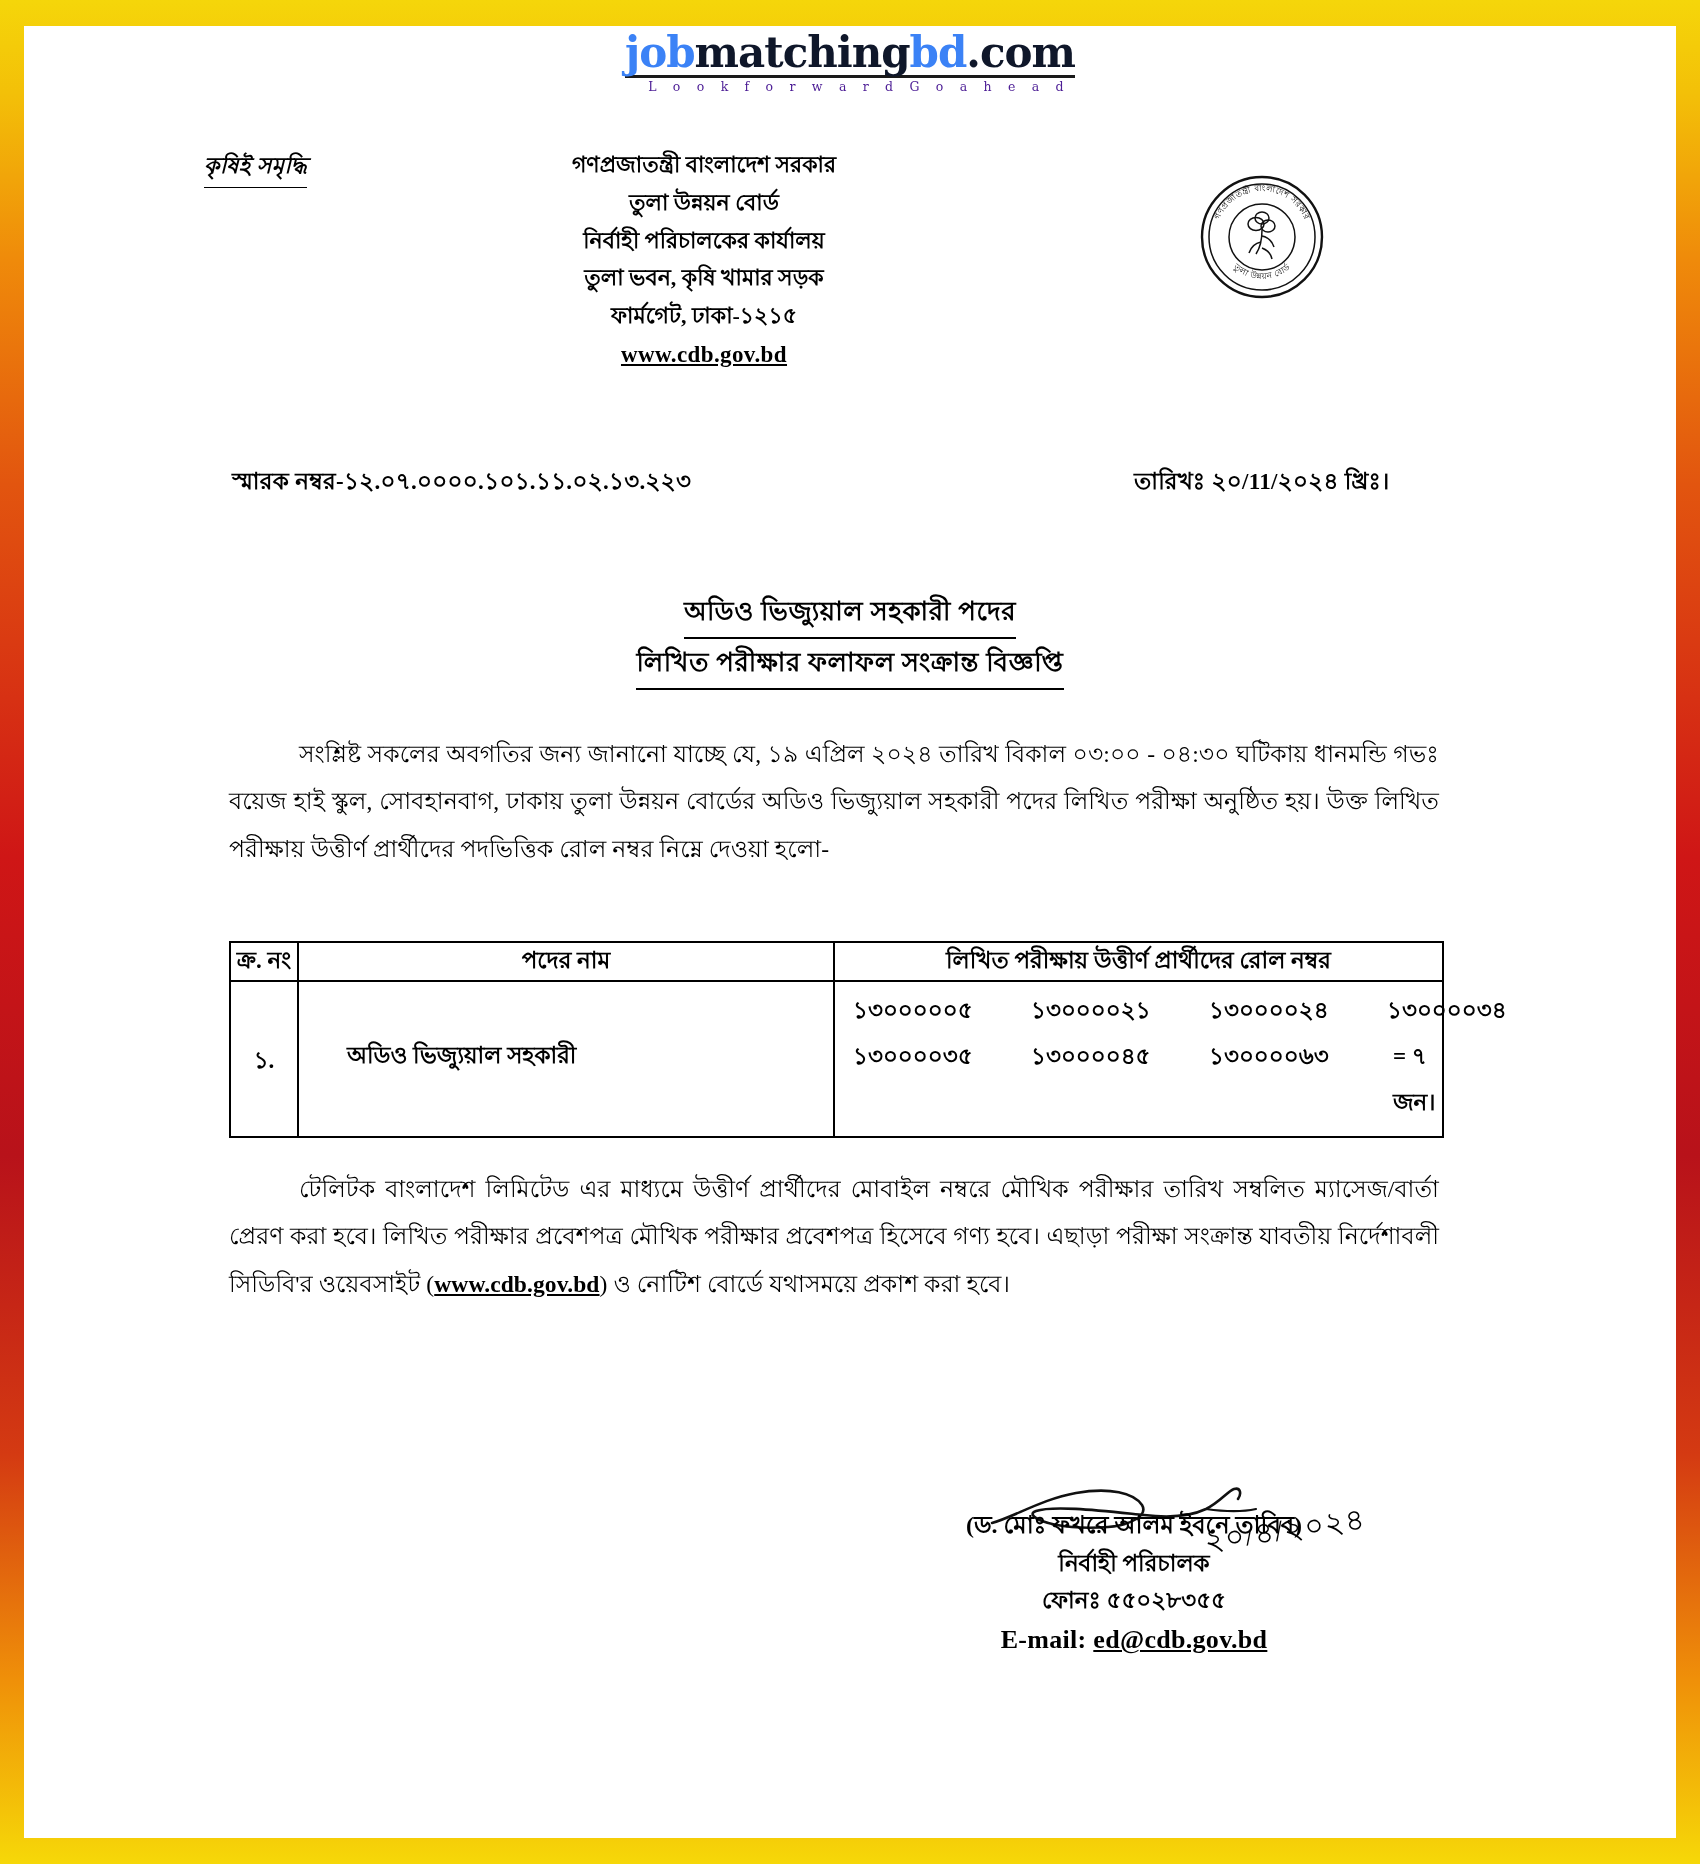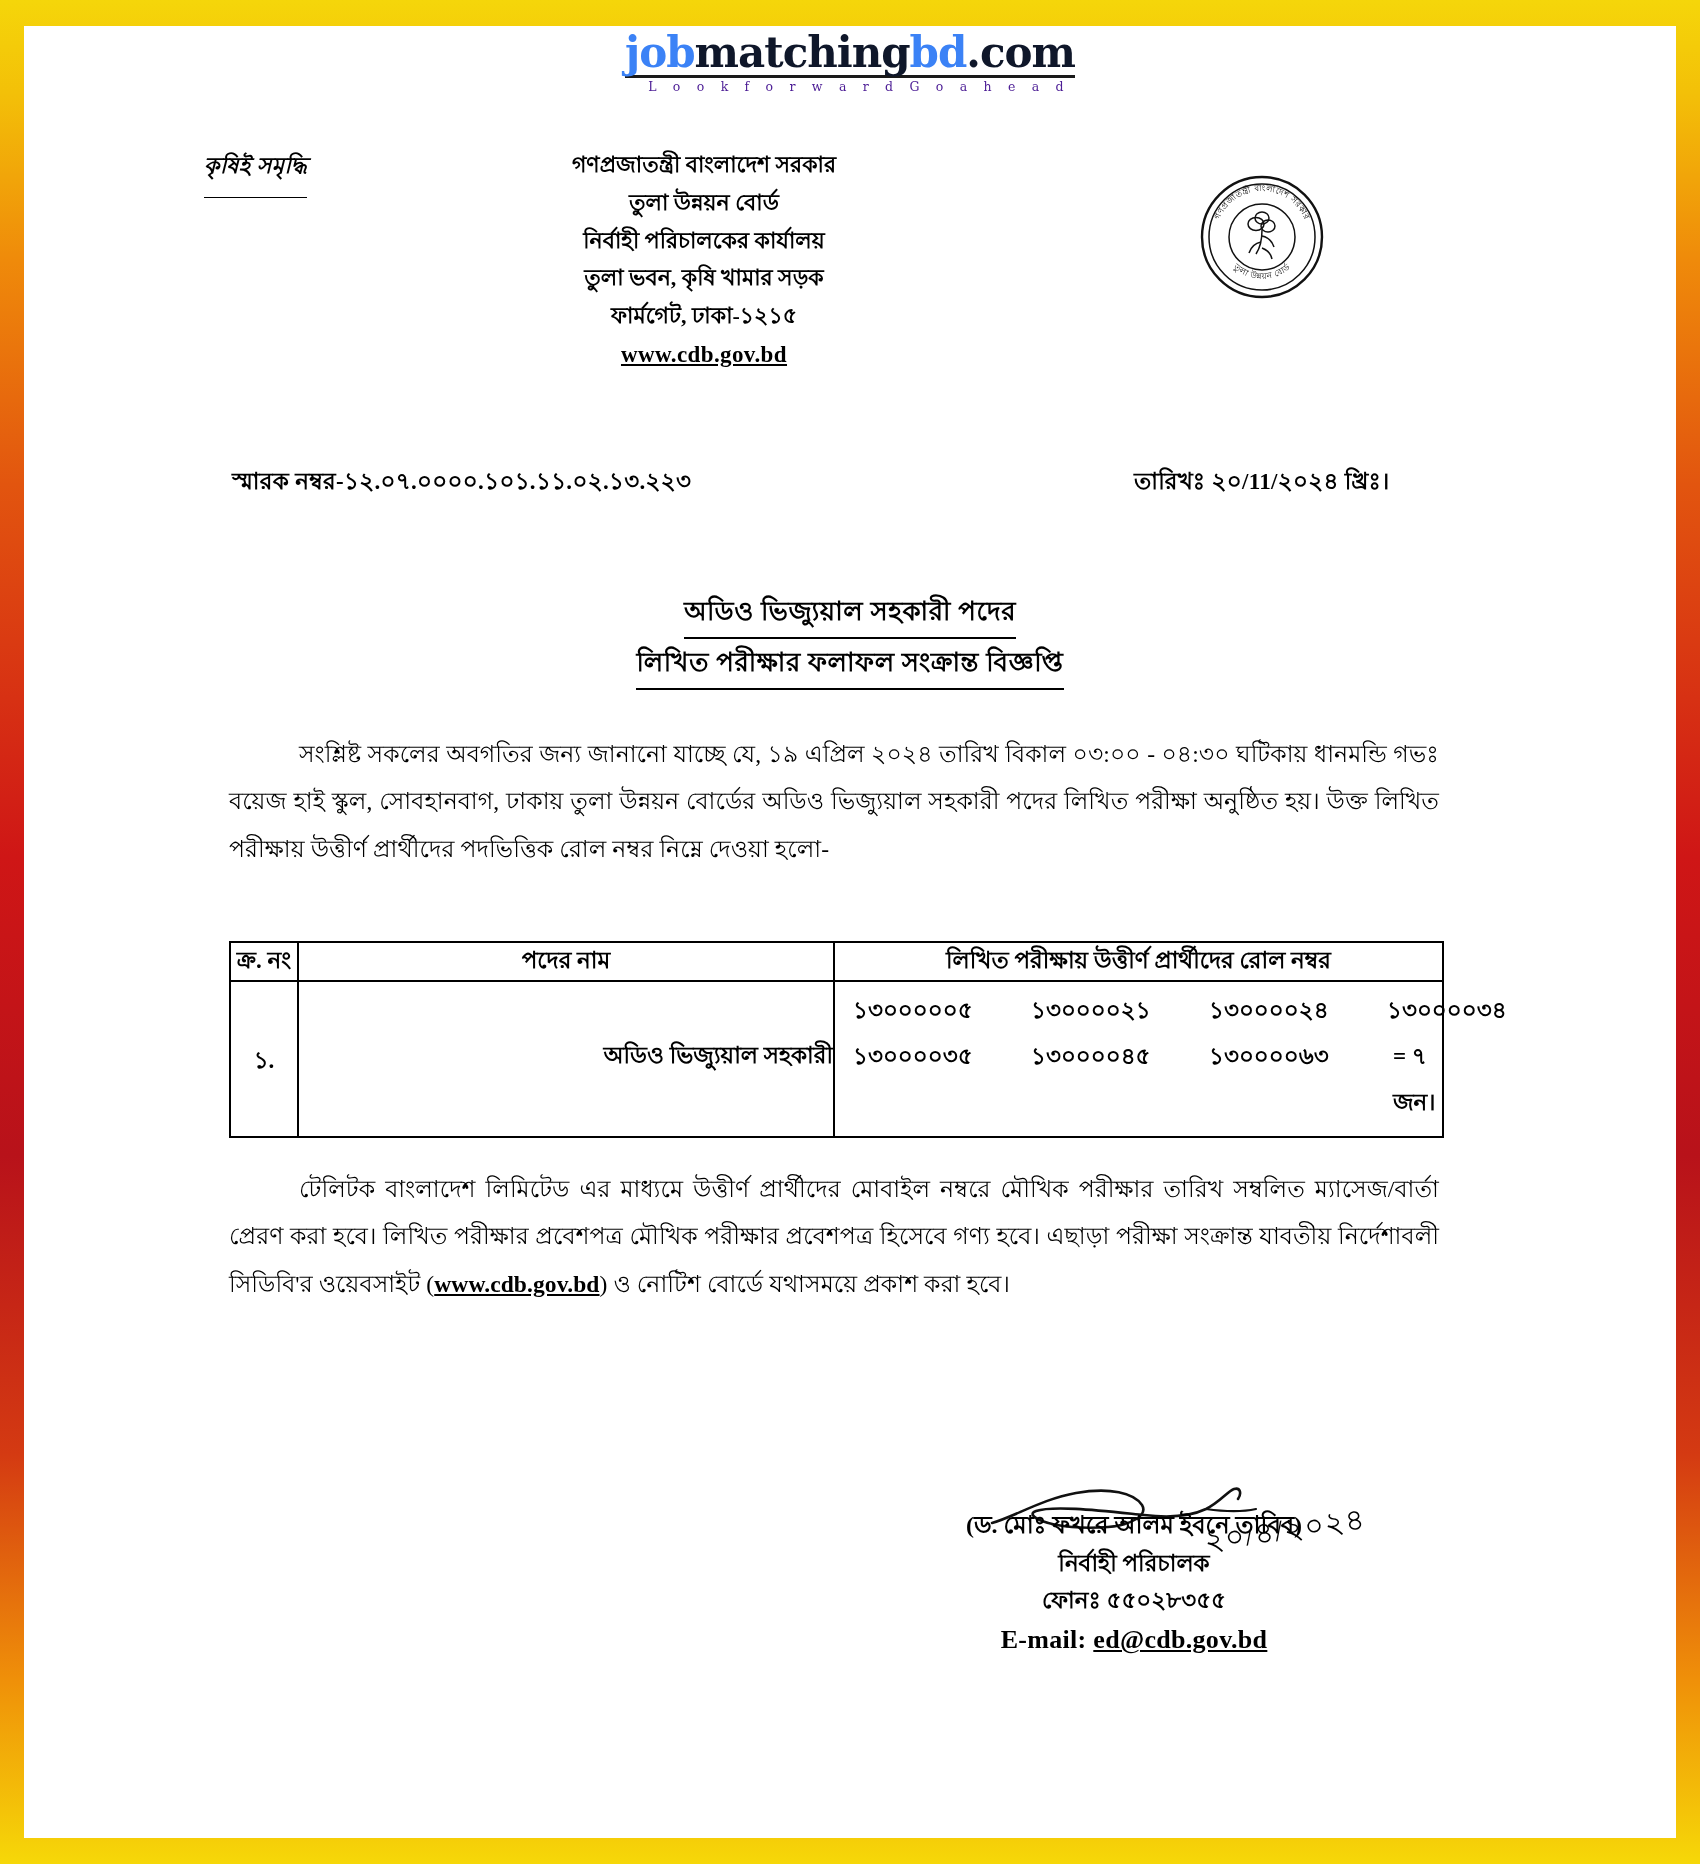--- a/index.html
+++ b/index.html
@@ -81,21 +81,21 @@
   }
 
   .motto {
     position: absolute;
     left: 180px;
     top: 122px;
     font-size: 22px;
     font-style: italic;
     font-weight: bold;
     border-bottom: 1.6px solid #000;
-    padding-bottom: 12px;
+    padding-bottom: 2px;
     letter-spacing: 0.5px;
   }
 
   .gov-head {
     position: absolute;
     left: 380px;
     width: 600px;
     top: 120px;
     text-align: center;
     line-height: 1.72;
@@ -204,21 +204,21 @@
   }
   th.c-sl { width: 62px; margin-top: 20px; }
   th.c-post { width: 530px; }
   th.c-rolls { width: auto; }
   td.c-sl {
     text-align: center;
     vertical-align: top;
     padding-top: 7px;
   }
   td.c-post {
-    text-align: right;
+    text-align: left;
     vertical-align: top;
     padding: 7px 0 12px 48px;
   }
   td.c-rolls {
     padding: 6px 14px 10px 18px;
     line-height: 2.0;
   }
   .roll-row {
     display: flex;
     justify-content: flex-start;

